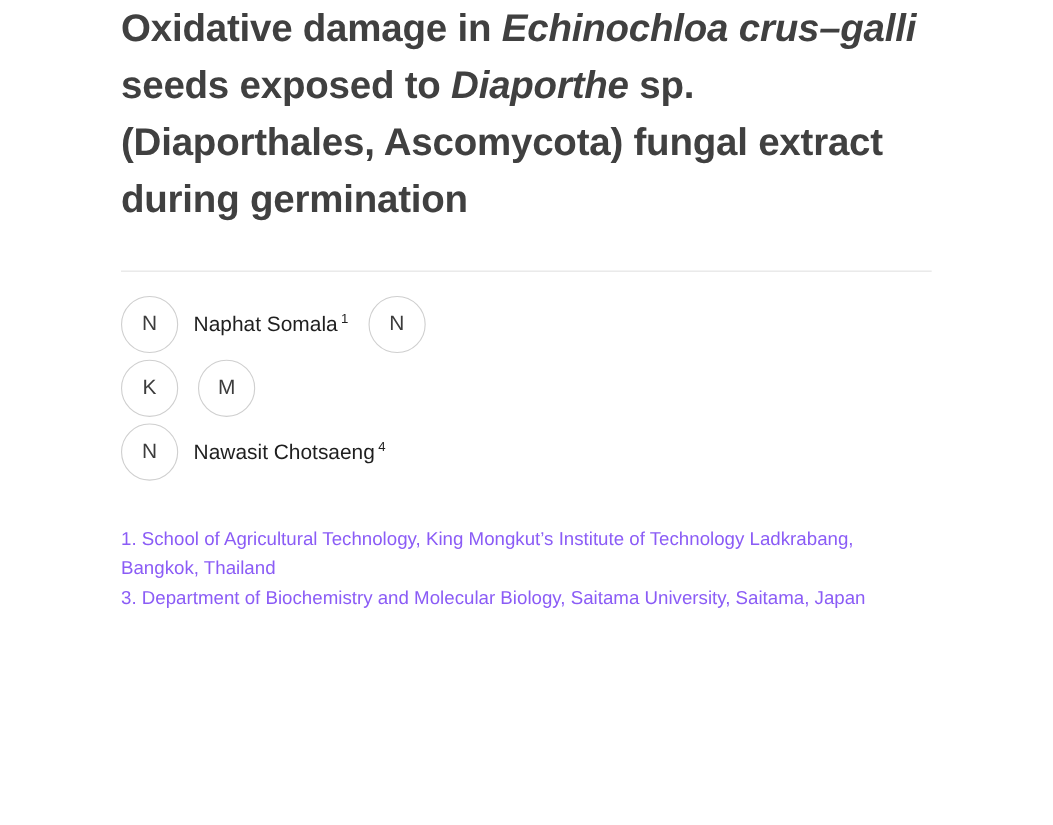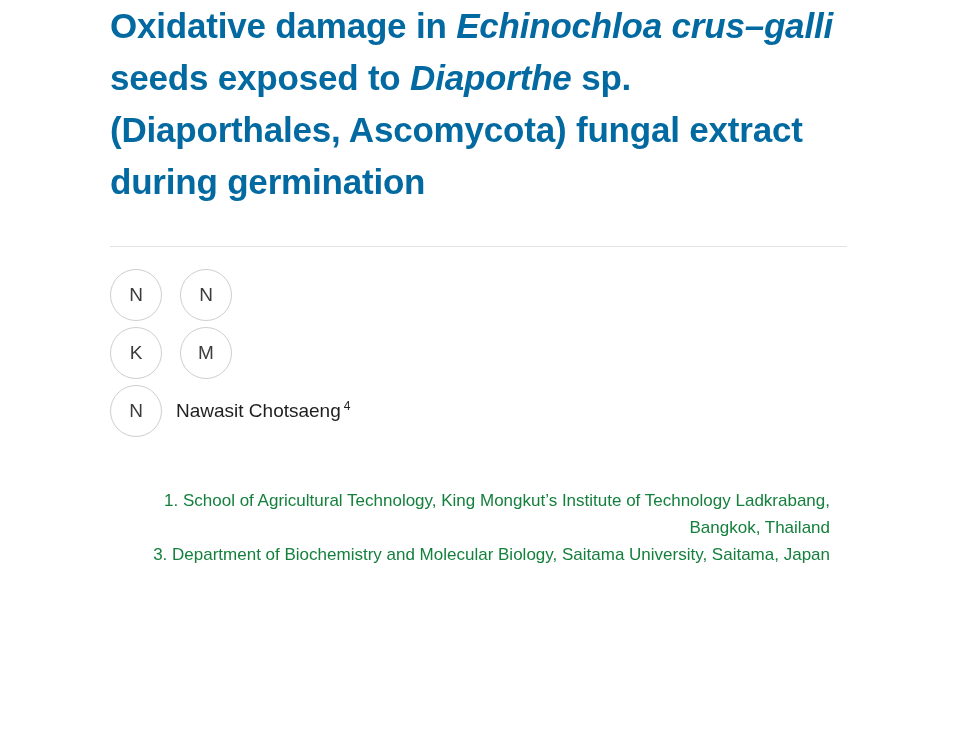--- a/index.html
+++ b/index.html
@@ -21,21 +21,21 @@
     box-sizing: border-box;
     padding: 0 110px;
   }
   .title {
     margin: 0;
     padding-top: 0px;
     font-size: 35px;
     line-height: 52px;
     font-weight: 700;
     letter-spacing: -0.2px;
-    color: #0369a1;
+    color: #404040;
     max-width: 740px;
   }
   .title .it {
     font-style: italic;
   }
   .divider {
     margin-top: 38px;
     border-top: 1px solid #e2e2e2;
     width: 737px;
   }
@@ -110,44 +110,44 @@
     color: #1f1f1f;
     white-space: nowrap;
   }
   .sup {
     font-size: 12px;
     vertical-align: super;
     margin-left: 3px;
     color: #1f1f1f;
   }
   .affiliations {
-    margin-top: 50px;
+    margin-top: 39px;
     width: 720px;
     font-size: 17px;
     line-height: 27px;
-    color: #15803d;
-    text-align: right;
+    color: #8b5cf6;
   }
   .affil-line {
     margin: 0;
   }
 </style>
 </head>
 <body>
 
 <div class="page">
 
   <h1 class="title"><span>Oxidative damage in </span><span class="it">Echinochloa crus–galli</span><span> seeds exposed to </span><span class="it">Diaporthe</span><span> sp. (Diaporthales, Ascomycota) fungal extract during germination</span></h1>
 
   <div class="divider"></div>
 
   <div class="authors">
       <div class="author-row">
         <div class="author">
           <div class="avatar">N</div>
+          <span class="author-name">Naphat Somala<span class="sup">1</span></span>
         </div>
         <div class="author">
           <div class="avatar">N</div>
         </div>
       </div>
       <div class="author-row">
         <div class="author">
           <div class="avatar">K</div>
         </div>
         <div class="author">

